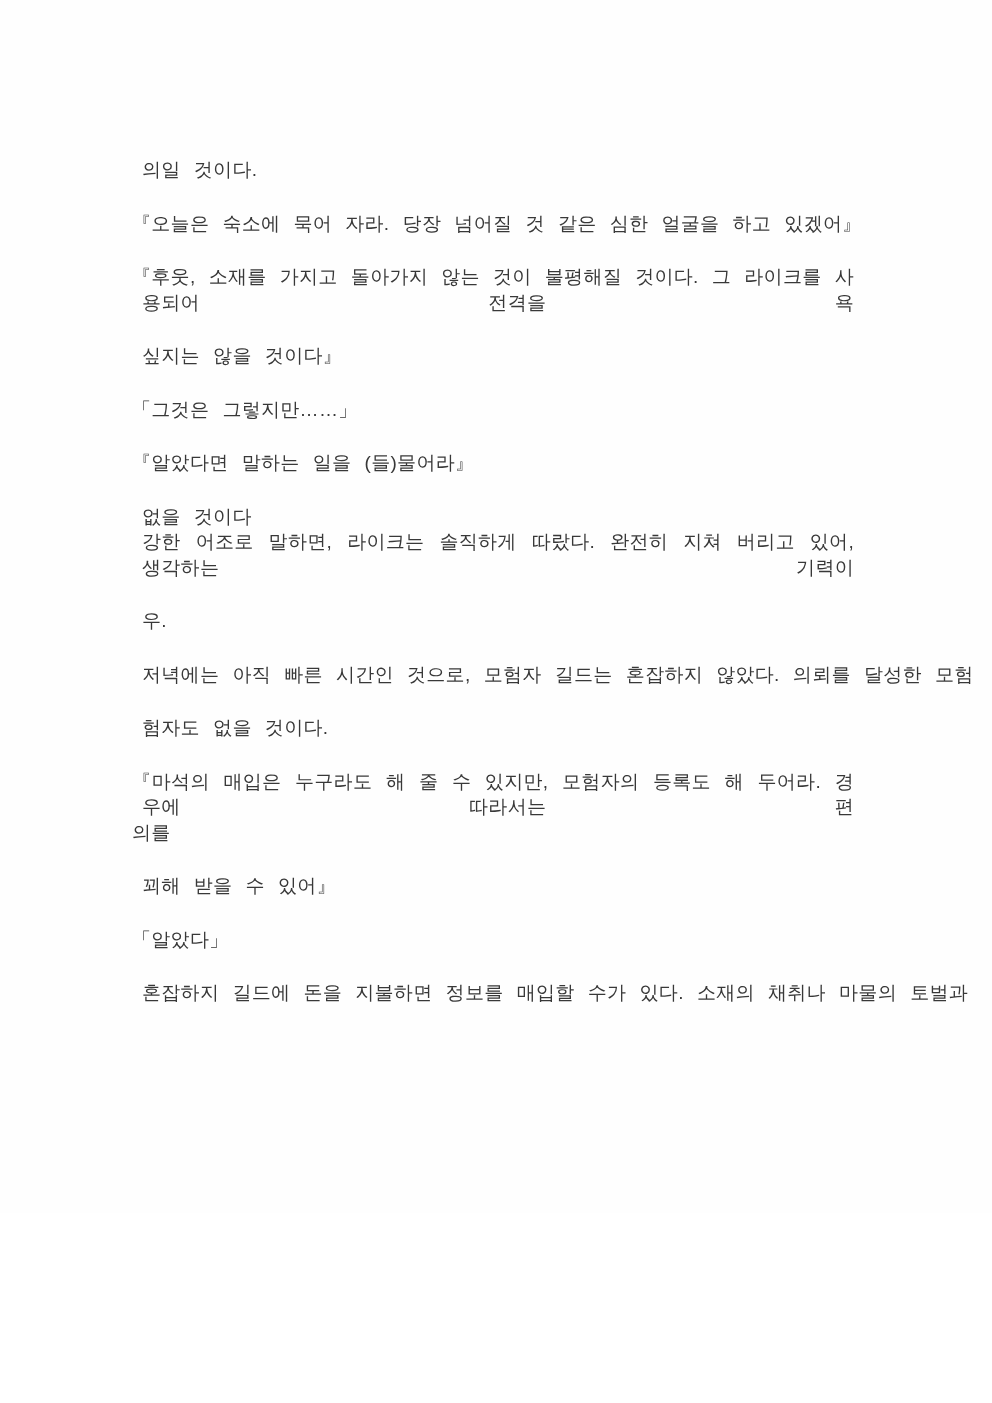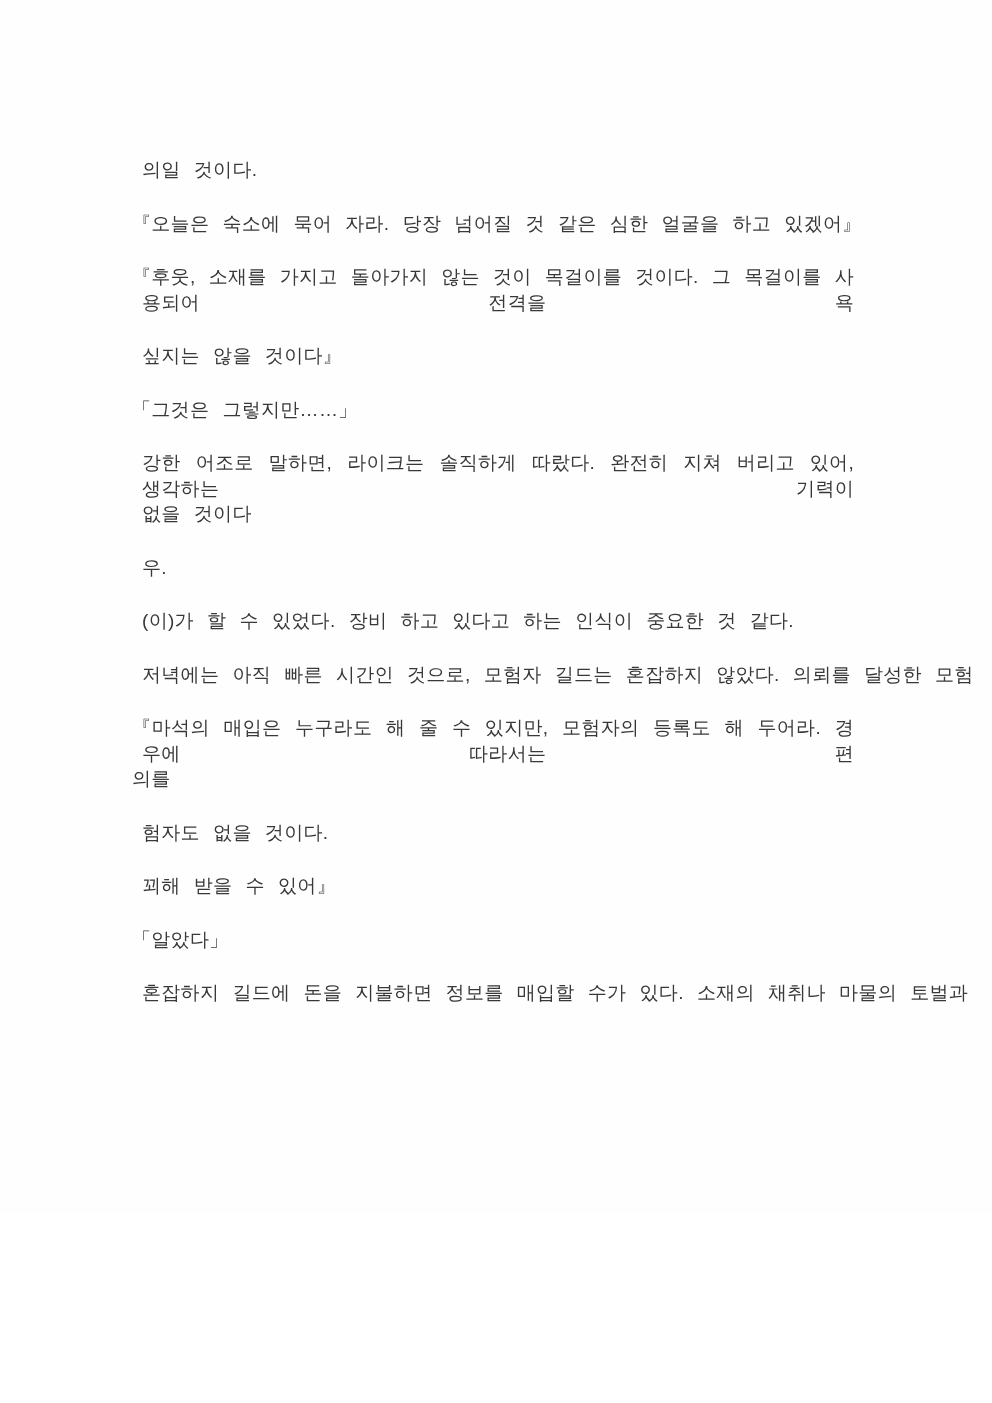--- a/index.html
+++ b/index.html
@@ -47,47 +47,47 @@
 
 <div class="page">
   <div class="content" id="content">
       <div class="para">
         <div class="line">의일 것이다.</div>
       </div>
       <div class="para quote">
         <div class="line">『오늘은 숙소에 묵어 자라. 당장 넘어질 것 같은 심한 얼굴을 하고 있겠어』</div>
       </div>
       <div class="para quote">
-        <div class="line fill">『후웃, 소재를 가지고 돌아가지 않는 것이 목걸이를 것이다. 그 목걸이를 사용되어 전격을 욕</div>
+        <div class="line fill">『후웃, 소재를 가지고 돌아가지 않는 것이 불평해질 것이다. 그 라이크를 사용되어 전격을 욕</div>
       </div>
       <div class="para">
         <div class="line">싶지는 않을 것이다』</div>
       </div>
       <div class="para quote">
         <div class="line">「그것은 그렇지만……」</div>
       </div>
+      <div class="para quote">
+        <div class="line">『알았다면 말하는 일을 (들)물어라』</div>
+      </div>
       <div class="para">
+        <div class="line">없을 것이다</div>
         <div class="line fill">강한 어조로 말하면, 라이크는 솔직하게 따랐다. 완전히 지쳐 버리고 있어, 생각하는 기력이</div>
-        <div class="line">없을 것이다</div>
       </div>
       <div class="para">
         <div class="line">우.</div>
       </div>
       <div class="para">
-        <div class="line">(이)가 할 수 있었다. 장비 하고 있다고 하는 인식이 중요한 것 같다.</div>
+        <div class="line">저녁에는 아직 빠른 시간인 것으로, 모험자 길드는 혼잡하지 않았다. 의뢰를 달성한 모험</div>
       </div>
       <div class="para">
-        <div class="line">저녁에는 아직 빠른 시간인 것으로, 모험자 길드는 혼잡하지 않았다. 의뢰를 달성한 모험</div>
+        <div class="line">험자도 없을 것이다.</div>
       </div>
       <div class="para quote">
         <div class="line fill">『마석의 매입은 누구라도 해 줄 수 있지만, 모험자의 등록도 해 두어라. 경우에 따라서는 편</div>
         <div class="line">의를</div>
-      </div>
-      <div class="para">
-        <div class="line">험자도 없을 것이다.</div>
       </div>
       <div class="para">
         <div class="line">꾀해 받을 수 있어』</div>
       </div>
       <div class="para quote">
         <div class="line">「알았다」</div>
       </div>
       <div class="para">
         <div class="line">혼잡하지 길드에 돈을 지불하면 정보를 매입할 수가 있다. 소재의 채취나 마물의 토벌과</div>
       </div>

